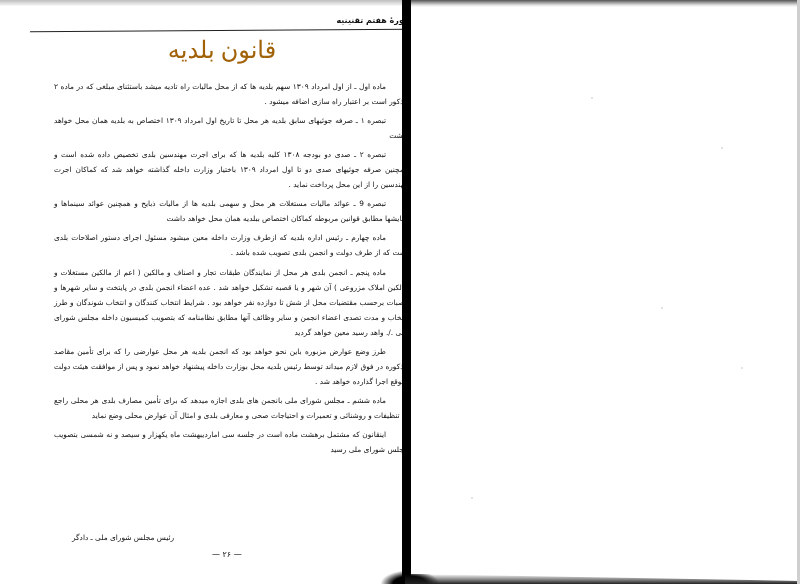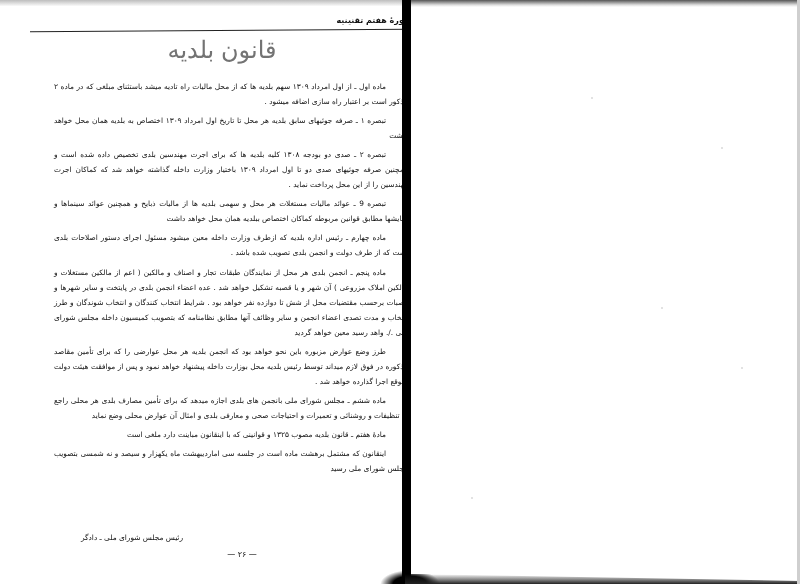--- a/index.html
+++ b/index.html
@@ -36,35 +36,35 @@
   .running-head {
     position:absolute; left:300px; top:16px; width:96px; text-align:right;
     font-size:8px; font-weight:bold; color:#111; direction:rtl;
   }
   .head-rule {
     position:absolute; left:18px; top:30px; width:380px; height:1px; background:#222;
     transform:rotate(-0.4deg);
   }
   .title {
     position:absolute; left:100px; top:36px; width:220px; text-align:center;
-    font-family:Liberation Sans, sans-serif; font-size:24px; color:#737373; direction:rtl;
+    font-family:Liberation Serif, serif; font-size:24px; color:#a16207; direction:rtl;
   }
   .body-text {
     position:absolute; left:38px; top:75px; width:362px;
     direction:rtl; text-align:justify; font-size:7.4px; line-height:15.05px; color:#111;
     font-family:"DejaVu Sans", sans-serif;
   }
   .body-text .p { margin:4px; }
   .body-text .p.indent { text-indent:22px; }
   .signature {
-    position:absolute; left:60px; top:533px; width:120px; direction:rtl; text-align:center;
+    position:absolute; left:60px; top:533px; width:120px; direction:rtl; text-align:left;
     font-size:7.4px; color:#111;
   }
   .page-num {
-    position:absolute; left:200px; top:550px; width:60px; text-align:center;
+    position:absolute; left:200px; top:550px; width:60px; 
     font-size:8px; color:#111;
   }
   .right-page {
     position:absolute; left:411px; top:7px; width:386px; height:567px; background:#fff;
   }
   .speck { position:absolute; width:2px; height:2px; background:#d8d8d8; border-radius:50%; }
 </style>
 </head>
 <body>
 
@@ -78,21 +78,20 @@
 
   <div class="body-text">
     <p class="p indent">ماده اول ـ از اول امرداد ۱۳۰۹ سهم بلدیه ها که از محل مالیات راه تادیه میشد باستثنای مبلغی که در ماده ۲ مذکور است بر اعتبار راه سازی اضافه میشود .</p>
     <p class="p indent">تبصره ۱ ـ صرفه جوئیهای سابق بلدیه هر محل تا تاریخ اول امرداد ۱۳۰۹ اختصاص به بلدیه همان محل خواهد داشت</p>
     <p class="p indent">تبصره ۲ ـ صدی دو بودجه ۱۳۰۸ کلیه بلدیه ها که برای اجرت مهندسین بلدی تخصیص داده شده است و همچنین صرفه جوئیهای صدی دو تا اول امرداد ۱۳۰۹ باختیار وزارت داخله گذاشته خواهد شد که کماکان اجرت مهندسین را از این محل پرداخت نماید .</p>
     <p class="p indent">تبصره 9 ـ عوائد مالیات مستغلات هر محل و سهمی بلدیه ها از مالیات ذبایح و همچنین عوائد سینماها و نمایشها مطابق قوانین مربوطه کماکان اختصاص ببلدیه همان محل خواهد داشت</p>
     <p class="p indent">ماده چهارم ـ رئیس اداره بلدیه که ازطرف وزارت داخله معین میشود مسئول اجرای دستور اصلاحات بلدی است که از طرف دولت و انجمن بلدی تصویب شده باشد .</p>
     <p class="p indent">ماده پنجم ـ انجمن بلدی هر محل از نمایندگان طبقات تجار و اصناف و مالکین ( اعم از مالکین مستغلات و مالکین املاک مزروعی ) آن شهر و یا قصبه تشکیل خواهد شد . عده اعضاء انجمن بلدی در پایتخت و سایر شهرها و قصبات برحسب مقتضیات محل از شش تا دوازده نفر خواهد بود . شرایط انتخاب کنندگان و انتخاب شوندگان و طرز انتخاب و مدت تصدی اعضاء انجمن و سایر وظائف آنها مطابق نظامنامه که بتصویب کمیسیون داخله مجلس شورای ملی ./. واهد رسید معین خواهد گردید</p>
     <p class="p indent">طرز وضع عوارض مزبوره باین نحو خواهد بود که انجمن بلدیه هر محل عوارضی را که برای تأمین مقاصد مذکوره در فوق لازم میداند توسط رئیس بلدیه محل بوزارت داخله پیشنهاد خواهد نمود و پس از موافقت هیئت دولت بموقع اجرا گذارده خواهد شد .</p>
     <p class="p indent">ماده ششم ـ مجلس شورای ملی بانجمن های بلدی اجازه میدهد که برای تأمین مصارف بلدی هر محلی راجع به تنظیفات و روشنائی و تعمیرات و احتیاجات صحی و معارفی بلدی و امثال آن عوارض محلی وضع نماید</p>
-    <p class="p indent">مادهٔ هفتم ـ قانون بلدیه مصوب ۱۳۲۵ و قوانینی که با اینقانون مباینت دارد ملغی است</p>
     <p class="p indent">اینقانون که مشتمل برهشت ماده است در جلسه سی اماردیبهشت ماه یکهزار و سیصد و نه شمسی بتصویب مجلس شورای ملی رسید</p>
   </div>
 
   <div class="signature">رئیس مجلس شورای ملی ـ دادگر</div>
   <div class="page-num">— ۲۶ —</div>
 </div>
 
 <div class="spine"></div>
 <div class="spine-foot"></div>
 <div class="spine-foot-right"></div>

